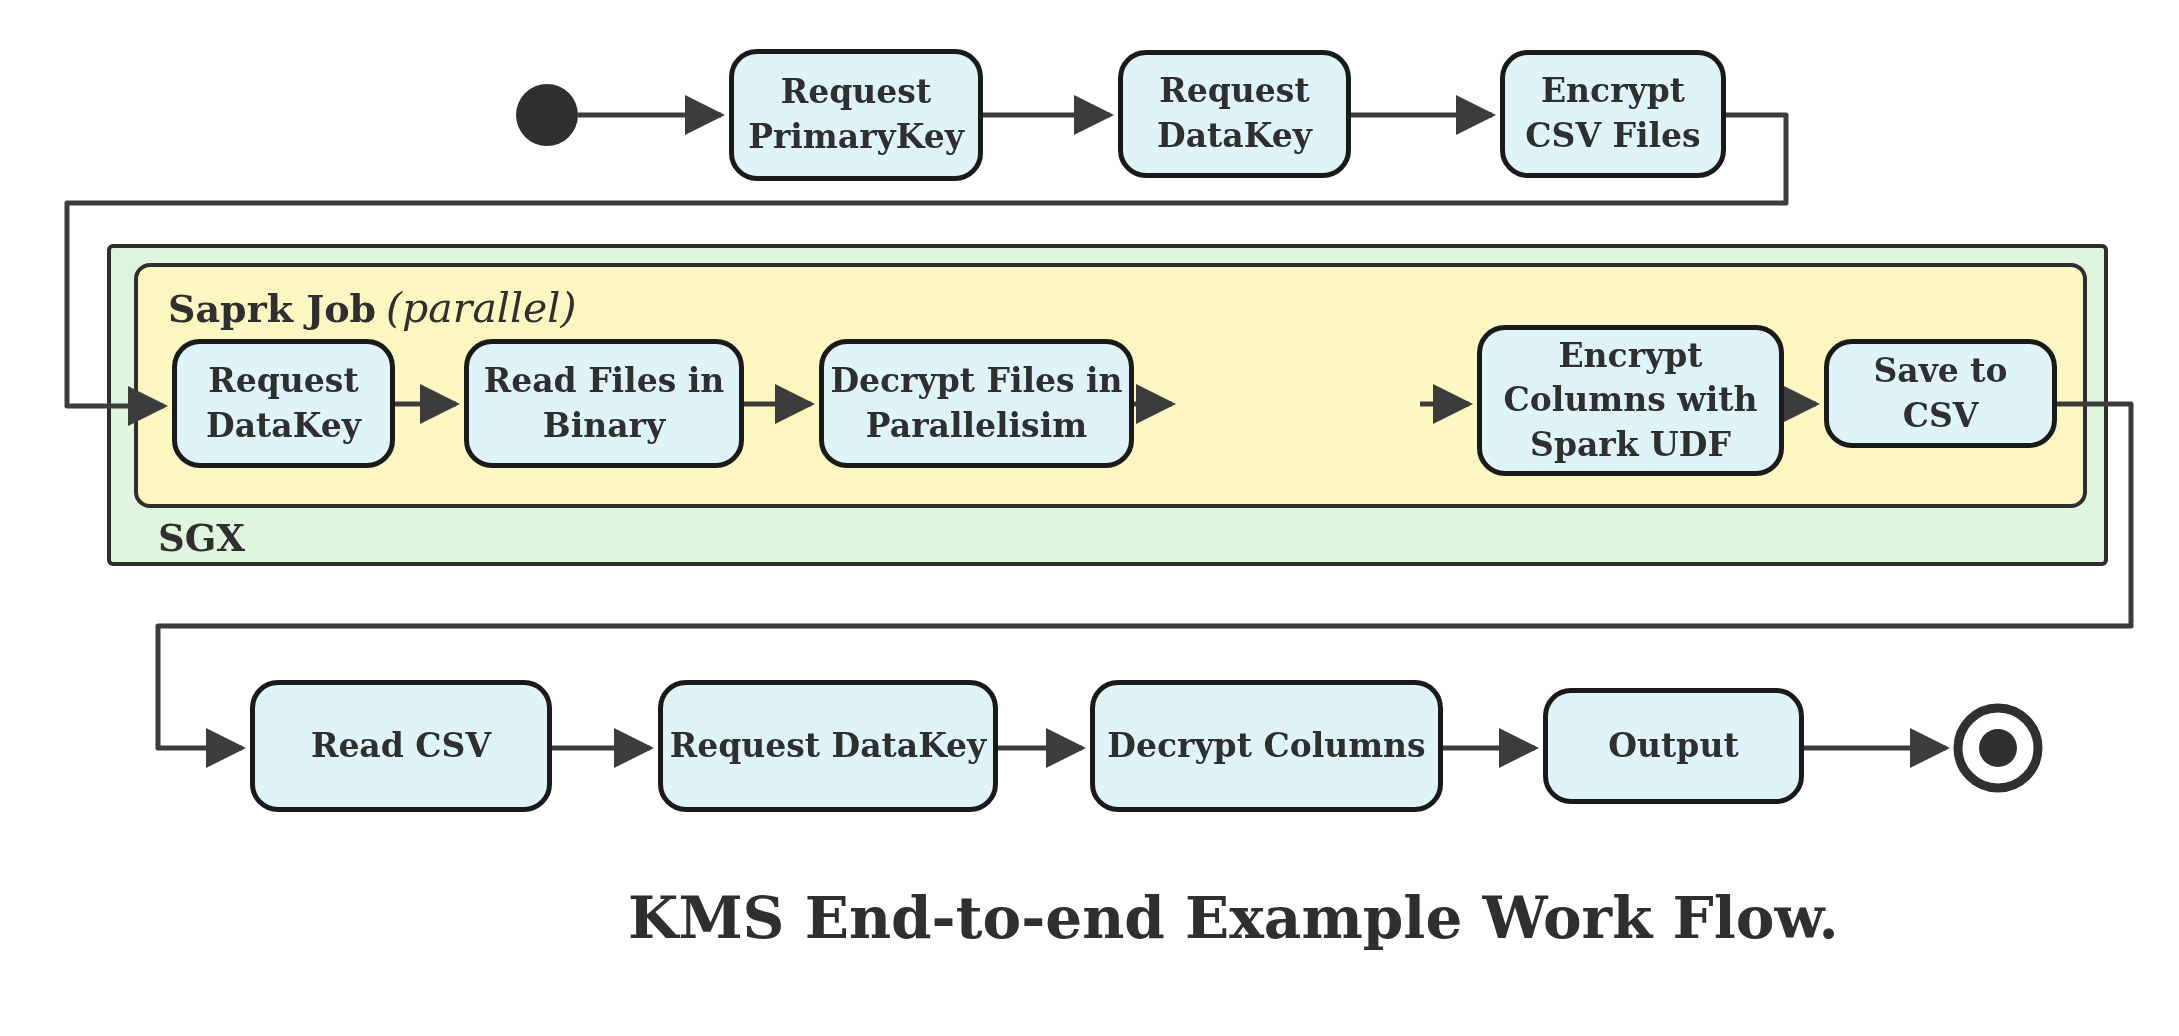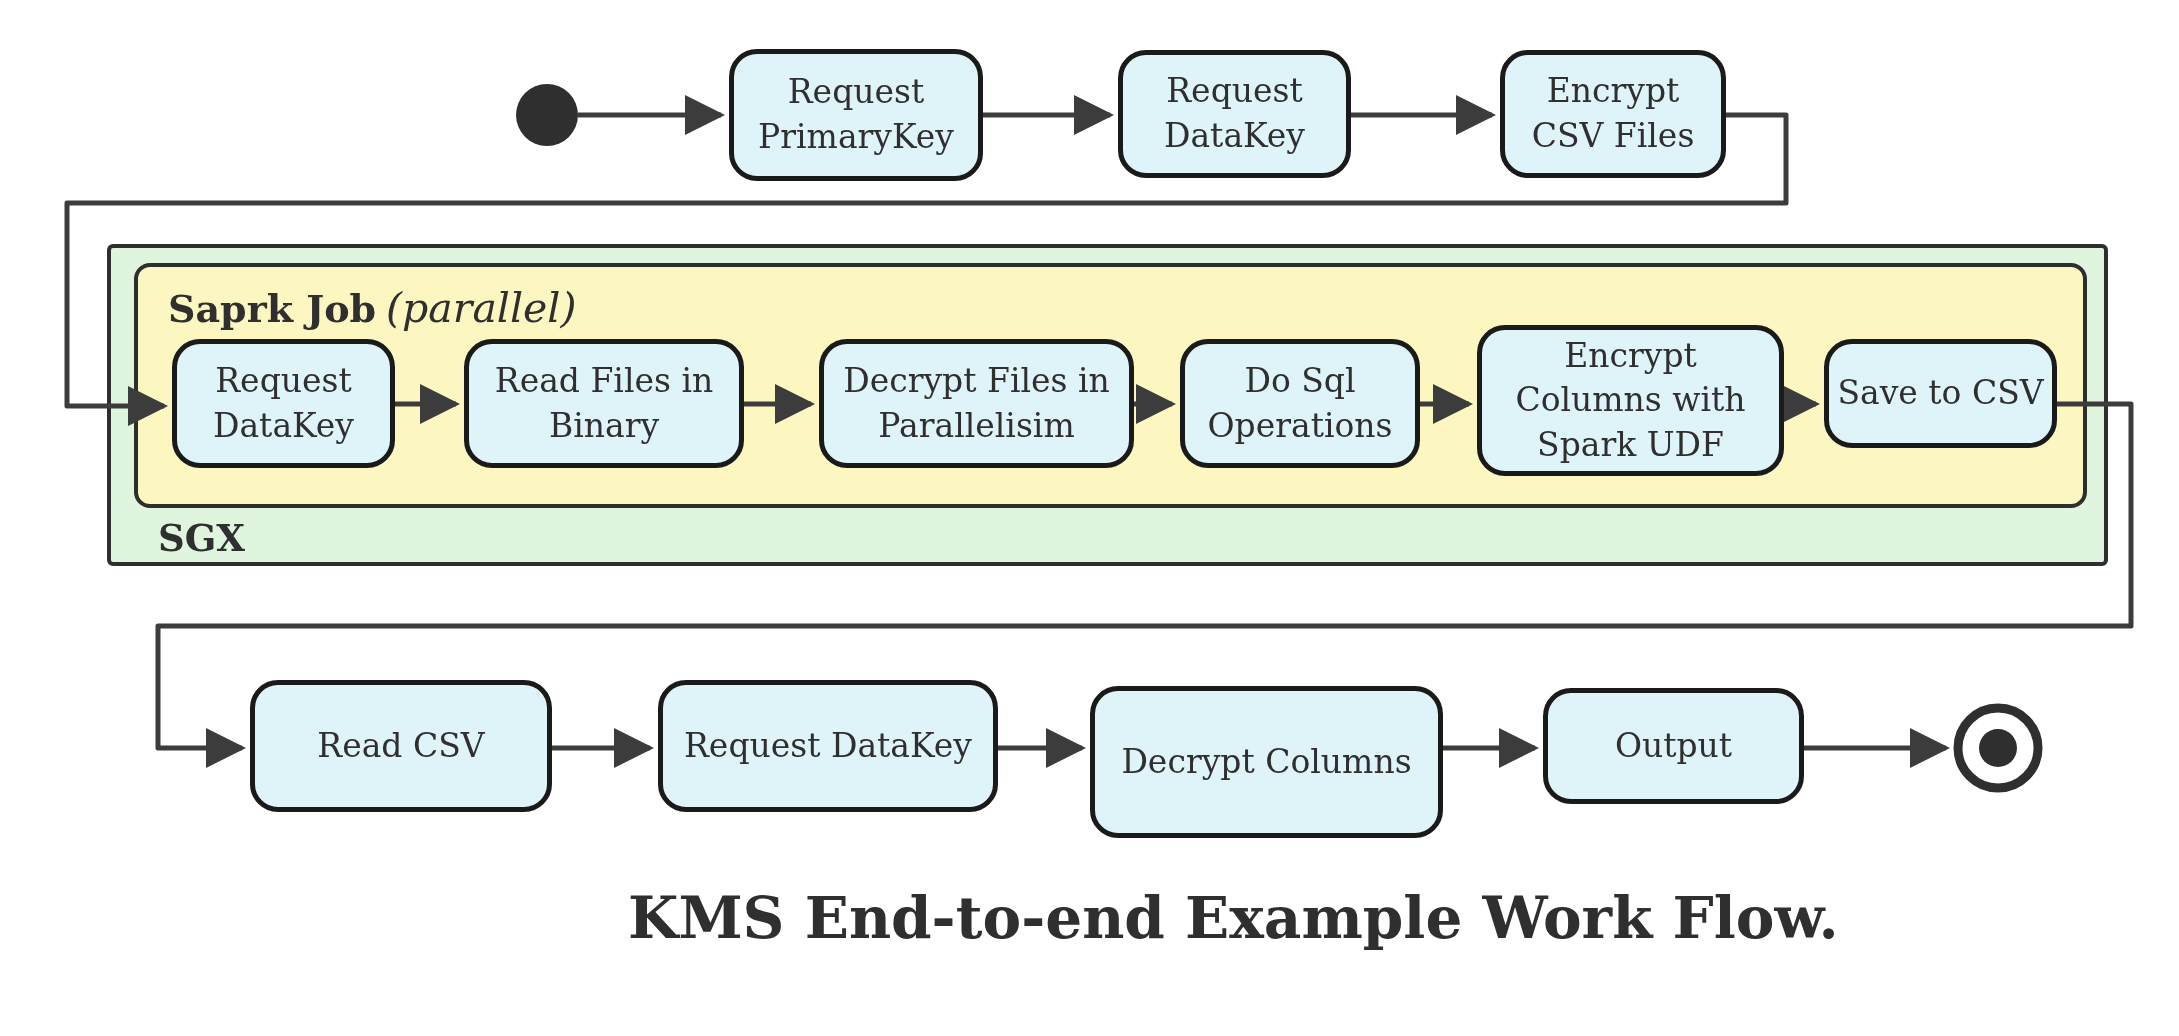--- a/index.html
+++ b/index.html
@@ -45,21 +45,21 @@
   .sgx-label{left:158px;top:516px;font-size:37px;}
   svg.wires{position:absolute;left:0;top:0;width:2179px;height:1036px;}
   .node{
     position:absolute;
     box-sizing:border-box;
     background:var(--node-fill);
     border:5px solid var(--node-border);
     border-radius:28px;
     display:flex;align-items:center;justify-content:center;
     text-align:center;
-    font-weight:normal;
+    font-weight:bold;
     font-size:33px;
     line-height:1.35;
     white-space:pre-line;
     padding:0 6px;
   }
   .caption{
     position:absolute;
     left:628px;top:884px;width:1028px;
     text-align:center;
     font-weight:bold;
@@ -114,27 +114,25 @@
 DataKey</div>
   <div class="node" style="left:1500px;top:50px;width:226px;height:128px;">Encrypt
 CSV Files</div>
 
   <div class="node" style="left:172px;top:339px;width:223px;height:129px;">Request
 DataKey</div>
   <div class="node" style="left:464px;top:339px;width:280px;height:129px;">Read Files in
 Binary</div>
   <div class="node" style="left:819px;top:339px;width:315px;height:129px;">Decrypt Files in
 Parallelisim</div>
-  <div class="node" style="left:1180px;top:339px;width:240px;height:129px;">Do Sql
-Operations</div>
   <div class="node" style="left:1477px;top:325px;width:307px;height:151px;">Encrypt
 Columns with
 Spark UDF</div>
   <div class="node" style="left:1824px;top:339px;width:233px;height:109px;">Save to CSV</div>
 
   <div class="node" style="left:250px;top:680px;width:302px;height:132px;">Read CSV</div>
   <div class="node" style="left:658px;top:680px;width:340px;height:132px;">Request DataKey</div>
-  <div class="node" style="left:1090px;top:680px;width:353px;height:152px;margin-top:6px;">Decrypt Columns</div>
+  <div class="node" style="left:1090px;top:680px;width:353px;height:132px;">Decrypt Columns</div>
   <div class="node" style="left:1543px;top:688px;width:261px;height:116px;">Output</div>
 
   <div class="caption">KMS End-to-end Example Work Flow.</div>
 
 </div>
 
 </body></html>

